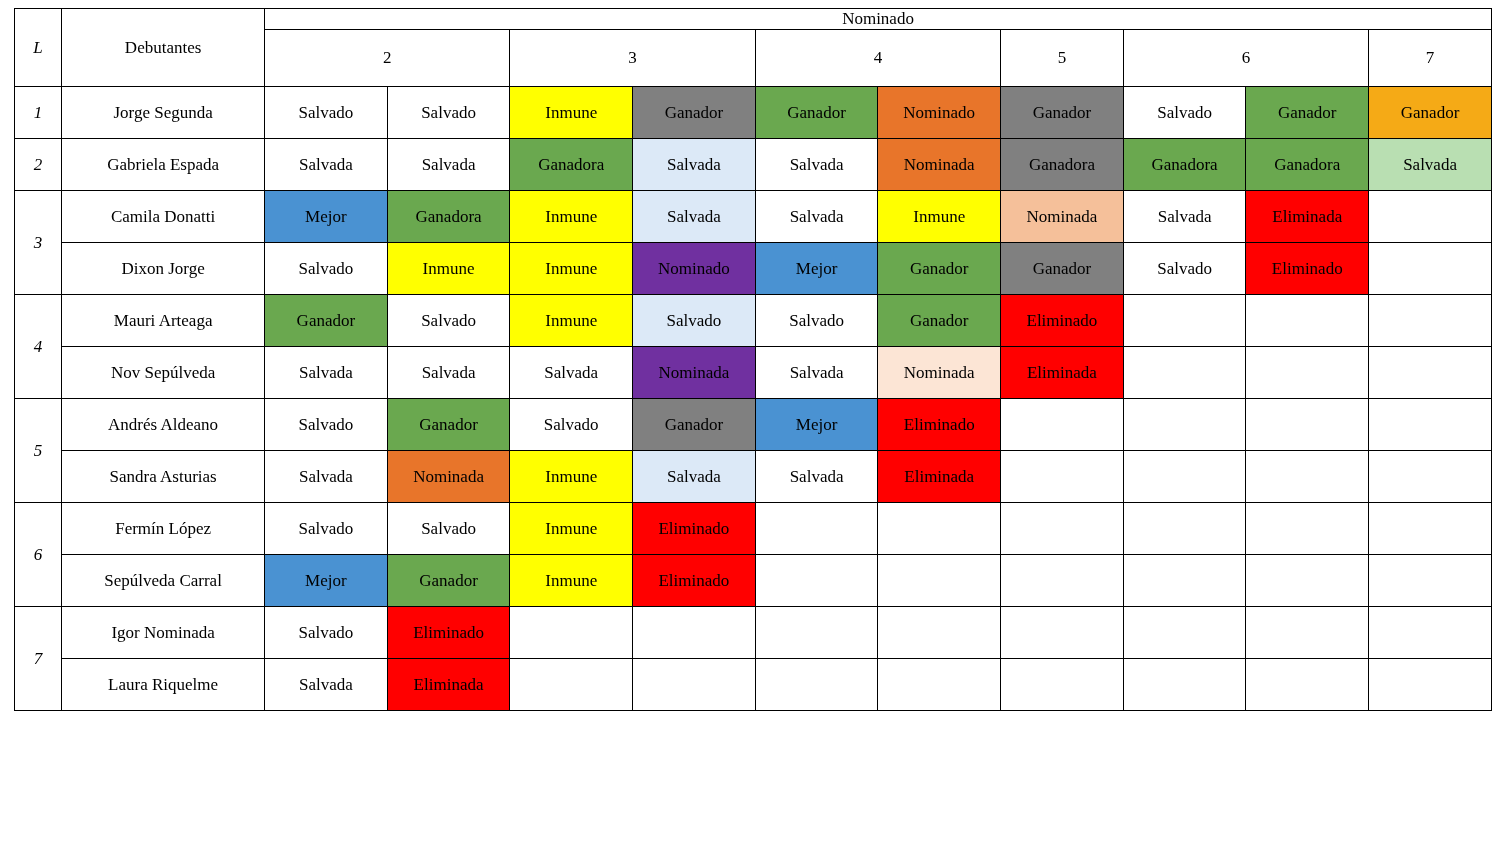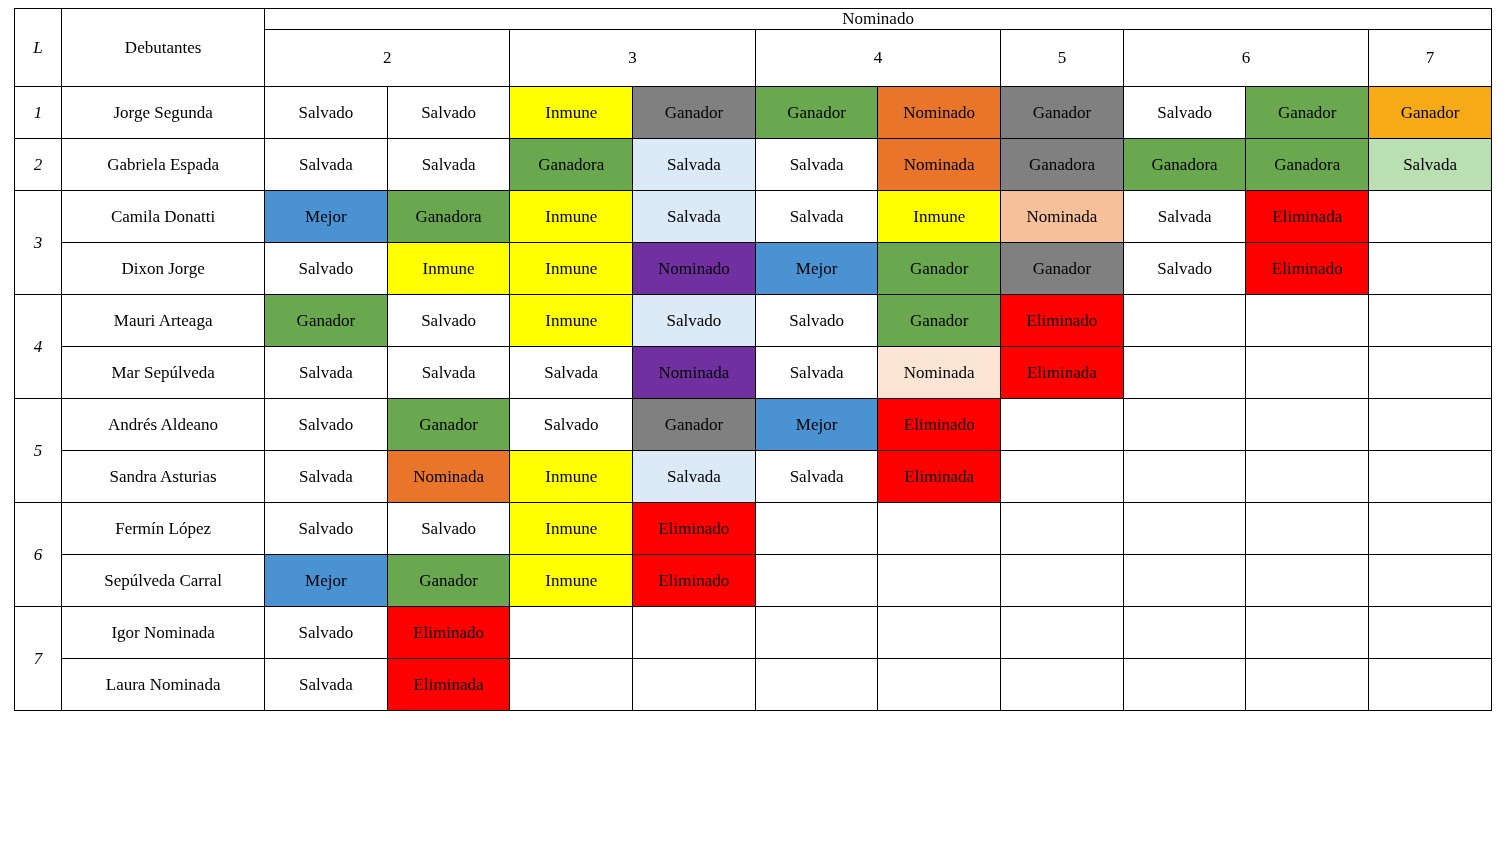--- a/index.html
+++ b/index.html
@@ -168,21 +168,21 @@
           <td class="cell" style="background: rgb(255, 255, 0); color: rgb(0, 0, 0);">Inmune</td>
           <td class="cell" style="background: rgb(220, 233, 247); color: rgb(0, 0, 0);">Salvado</td>
           <td class="cell" style="background: rgb(255, 255, 255); color: rgb(0, 0, 0);">Salvado</td>
           <td class="cell" style="background: rgb(106, 168, 79); color: rgb(0, 0, 0);">Ganador</td>
           <td class="cell" style="background: rgb(255, 0, 0); color: rgb(0, 0, 0);">Eliminado</td>
           <td class="cell" style="background: rgb(255, 255, 255); color: rgb(0, 0, 0);"></td>
           <td class="cell" style="background: rgb(255, 255, 255); color: rgb(0, 0, 0);"></td>
           <td class="cell" style="background: rgb(255, 255, 255); color: rgb(0, 0, 0);"></td>
         </tr>
         <tr>
-          <td class="name cell">Mar Sepúlveda</td>
+          <td class="name cell">Nov Sepúlveda</td>
           <td class="cell" style="background: rgb(255, 255, 255); color: rgb(0, 0, 0);">Salvada</td>
           <td class="cell" style="background: rgb(255, 255, 255); color: rgb(0, 0, 0);">Salvada</td>
           <td class="cell" style="background: rgb(255, 255, 255); color: rgb(0, 0, 0);">Salvada</td>
           <td class="cell" style="background: rgb(112, 48, 160); color: rgb(0, 0, 0);">Nominada</td>
           <td class="cell" style="background: rgb(255, 255, 255); color: rgb(0, 0, 0);">Salvada</td>
           <td class="cell" style="background: rgb(252, 229, 213); color: rgb(0, 0, 0);">Nominada</td>
           <td class="cell" style="background: rgb(255, 0, 0); color: rgb(0, 0, 0);">Eliminada</td>
           <td class="cell" style="background: rgb(255, 255, 255); color: rgb(0, 0, 0);"></td>
           <td class="cell" style="background: rgb(255, 255, 255); color: rgb(0, 0, 0);"></td>
           <td class="cell" style="background: rgb(255, 255, 255); color: rgb(0, 0, 0);"></td>
@@ -249,21 +249,21 @@
           <td class="cell" style="background: rgb(255, 255, 255); color: rgb(0, 0, 0);"></td>
           <td class="cell" style="background: rgb(255, 255, 255); color: rgb(0, 0, 0);"></td>
           <td class="cell" style="background: rgb(255, 255, 255); color: rgb(0, 0, 0);"></td>
           <td class="cell" style="background: rgb(255, 255, 255); color: rgb(0, 0, 0);"></td>
           <td class="cell" style="background: rgb(255, 255, 255); color: rgb(0, 0, 0);"></td>
           <td class="cell" style="background: rgb(255, 255, 255); color: rgb(0, 0, 0);"></td>
           <td class="cell" style="background: rgb(255, 255, 255); color: rgb(0, 0, 0);"></td>
           <td class="cell" style="background: rgb(255, 255, 255); color: rgb(0, 0, 0);"></td>
         </tr>
         <tr>
-          <td class="name cell">Laura Nominada</td>
+          <td class="name cell">Laura Riquelme</td>
           <td class="cell" style="background: rgb(255, 255, 255); color: rgb(0, 0, 0);">Salvada</td>
           <td class="cell" style="background: rgb(255, 0, 0); color: rgb(0, 0, 0);">Eliminada</td>
           <td class="cell" style="background: rgb(255, 255, 255); color: rgb(0, 0, 0);"></td>
           <td class="cell" style="background: rgb(255, 255, 255); color: rgb(0, 0, 0);"></td>
           <td class="cell" style="background: rgb(255, 255, 255); color: rgb(0, 0, 0);"></td>
           <td class="cell" style="background: rgb(255, 255, 255); color: rgb(0, 0, 0);"></td>
           <td class="cell" style="background: rgb(255, 255, 255); color: rgb(0, 0, 0);"></td>
           <td class="cell" style="background: rgb(255, 255, 255); color: rgb(0, 0, 0);"></td>
           <td class="cell" style="background: rgb(255, 255, 255); color: rgb(0, 0, 0);"></td>
           <td class="cell" style="background: rgb(255, 255, 255); color: rgb(0, 0, 0);"></td>

